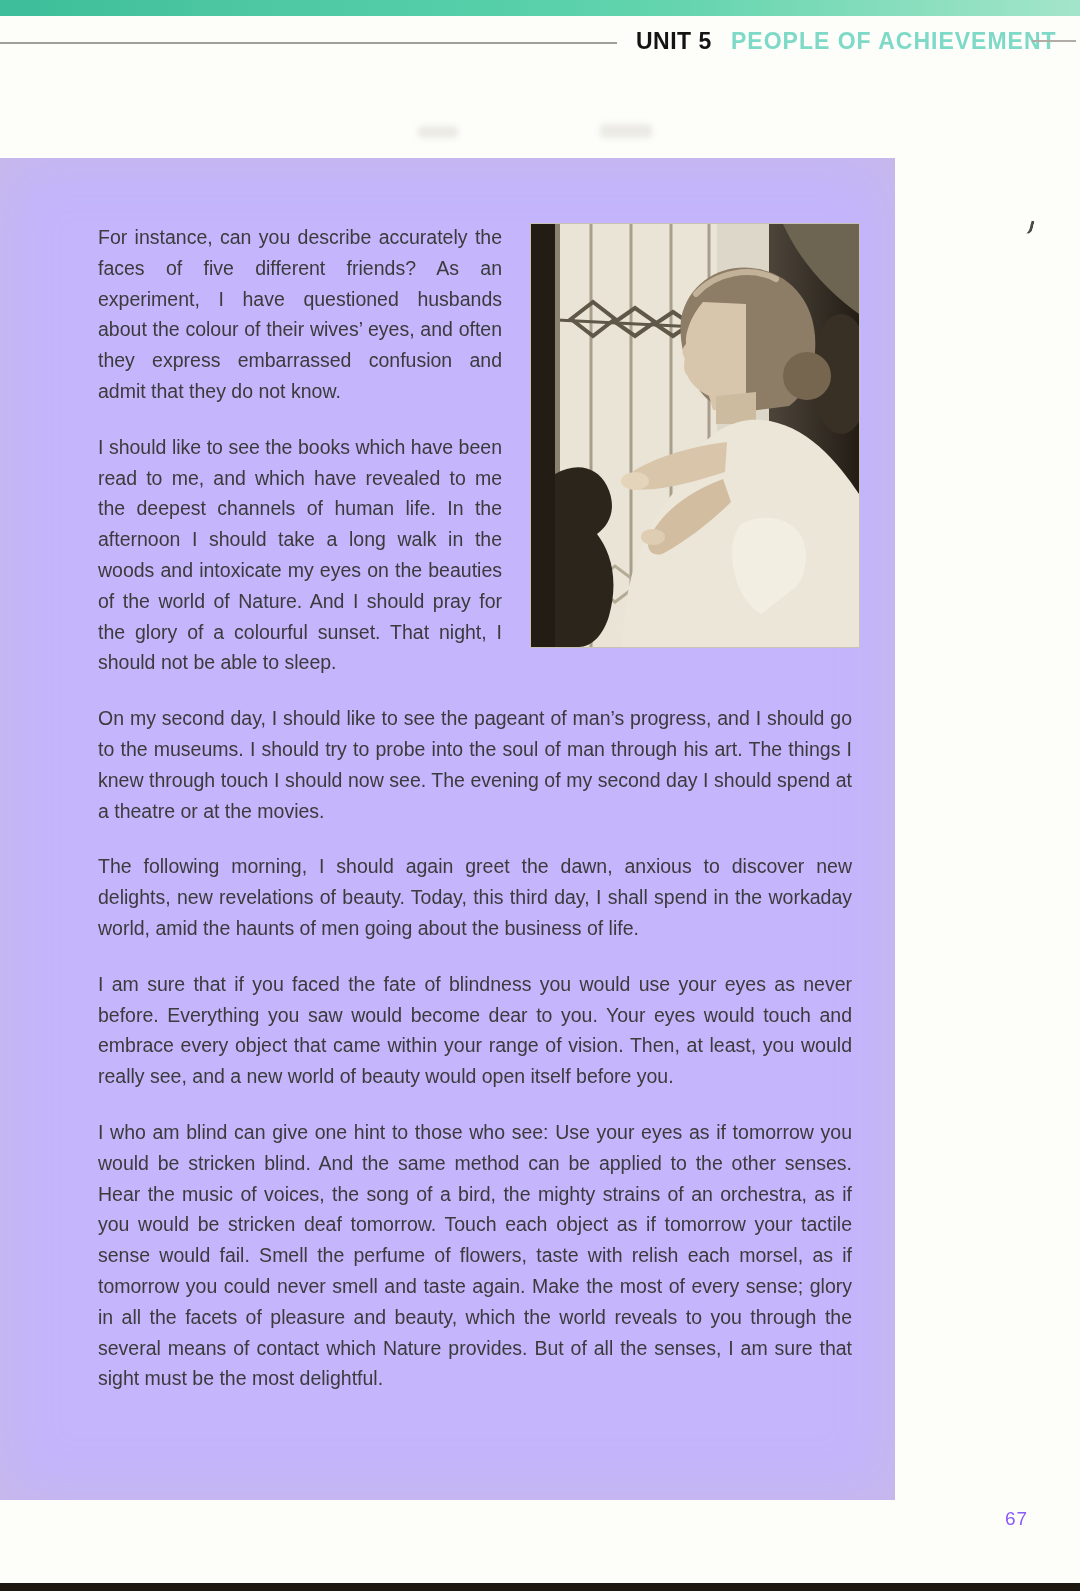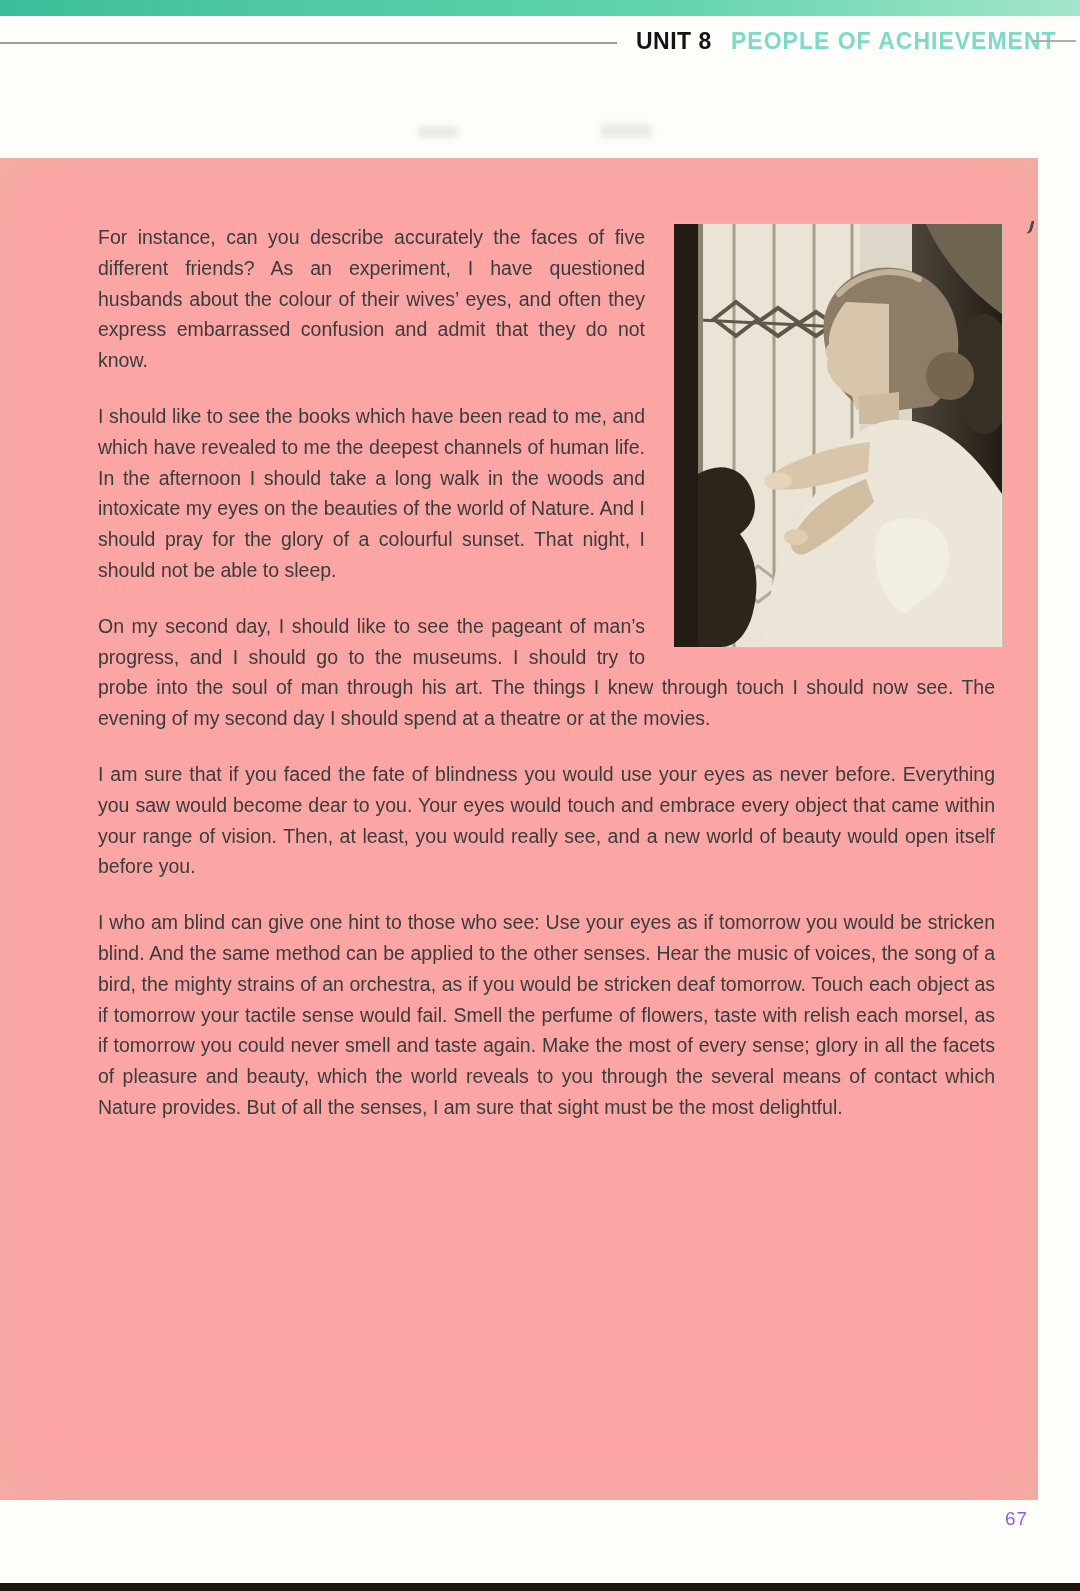--- a/index.html
+++ b/index.html
@@ -20,22 +20,22 @@
     font-size:23px; font-weight:bold; color:#141414; letter-spacing:0.5px;
   }
   .unit-title {
     position:absolute; top:2px; left:731px;
     font-size:23px; font-weight:bold; color:#7edac7; letter-spacing:1px;
   }
   .ghost { position:absolute; background:#e6e5df; filter:blur(3px); opacity:0.8; border-radius:3px; }
   .g1 { top:126px; left:418px; width:40px; height:12px; }
   .g2 { top:124px; left:600px; width:52px; height:14px; }
   .card {
-    position:absolute; top:158px; left:0; width:1038px; height:1342px;
-    background:#fca5a5;
+    position:absolute; top:158px; left:0; width:895px; height:1342px;
+    background:#c4b5fd;
     box-shadow:inset 0 0 60px rgba(210,200,160,0.25);
   }
   .card-inner { padding:64px 43px 0 98px; }
   .card-inner p {
     font-size:19.5px; line-height:30.8px; color:#3b3b3b;
     text-align:justify; margin:0 0 25px 0;
   }
   .photo-fig {
     float:right; width:328px; height:423px;
     margin:2px -7px 10px 29px;
@@ -58,21 +58,21 @@
 </style>
 </head>
 <body>
 
 <div class="page">
 
   <div class="top-bar"></div>
 
   <div class="header">
     <div class="rule-left"></div>
-    <span class="unit-label">UNIT 8</span>
+    <span class="unit-label">UNIT 5</span>
     <span class="unit-title">PEOPLE OF ACHIEVEMENT</span>
     <div class="rule-right"></div>
   </div>
 
   <div class="ghost g1"></div>
   <div class="ghost g2"></div>
 
   <div class="card">
     <div class="card-inner">
 
@@ -119,20 +119,21 @@
           <path d="M196,218 C162,222 128,232 104,246 C96,251 95,261 103,265 C128,268 162,258 194,248 Z" fill="#d9c5aa"></path>
           <path d="M192,255 C158,268 130,288 118,315 C114,326 123,334 133,329 C158,315 182,296 200,278 Z" fill="#d2bda1"></path>
           <ellipse cx="104" cy="257" rx="14" ry="9" fill="#e4d4ba"></ellipse>
           <ellipse cx="122" cy="313" rx="12" ry="8" fill="#decdb2"></ellipse>
         </svg>
       </figure>
 
       <p>For instance, can you describe accurately the faces of five different friends? As an experiment, I have questioned husbands about the colour of their wives’ eyes, and often they express embarrassed confusion and admit that they do not know.</p>
       <p>I should like to see the books which have been read to me, and which have revealed to me the deepest channels of human life. In the afternoon I should take a long walk in the woods and intoxicate my eyes on the beauties of the world of Nature. And I should pray for the glory of a colourful sunset. That night, I should not be able to sleep.</p>
       <p>On my second day, I should like to see the pageant of man’s progress, and I should go to the museums. I should try to probe into the soul of man through his art. The things I knew through touch I should now see. The evening of my second day I should spend at a theatre or at the movies.</p>
+      <p>The following morning, I should again greet the dawn, anxious to discover new delights, new revelations of beauty. Today, this third day, I shall spend in the workaday world, amid the haunts of men going about the business of life.</p>
       <p>I am sure that if you faced the fate of blindness you would use your eyes as never before. Everything you saw would become dear to you. Your eyes would touch and embrace every object that came within your range of vision. Then, at least, you would really see, and a new world of beauty would open itself before you.</p>
       <p>I who am blind can give one hint to those who see: Use your eyes as if tomorrow you would be stricken blind. And the same method can be applied to the other senses. Hear the music of voices, the song of a bird, the mighty strains of an orchestra, as if you would be stricken deaf tomorrow. Touch each object as if tomorrow your tactile sense would fail. Smell the perfume of flowers, taste with relish each morsel, as if tomorrow you could never smell and taste again. Make the most of every sense; glory in all the facets of pleasure and beauty, which the world reveals to you through the several means of contact which Nature provides. But of all the senses, I am sure that sight must be the most delightful.</p>
 
     </div>
   </div>
 
   <div class="artifact-mark"></div>
 
   <div class="page-num">67</div>
 

